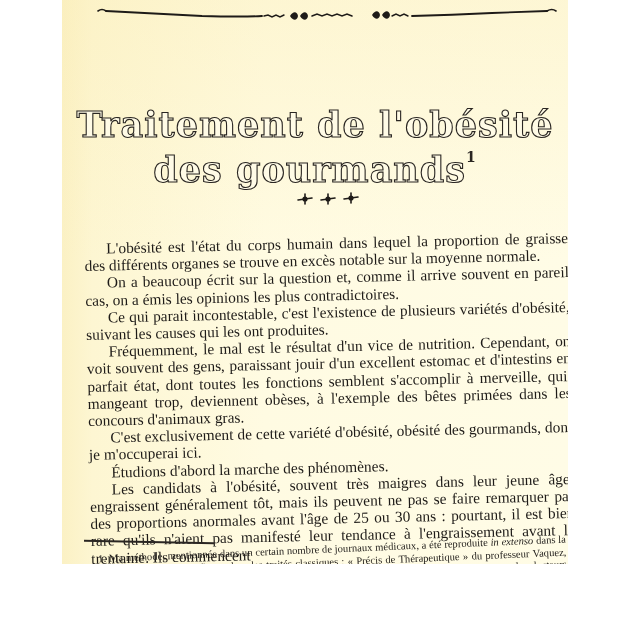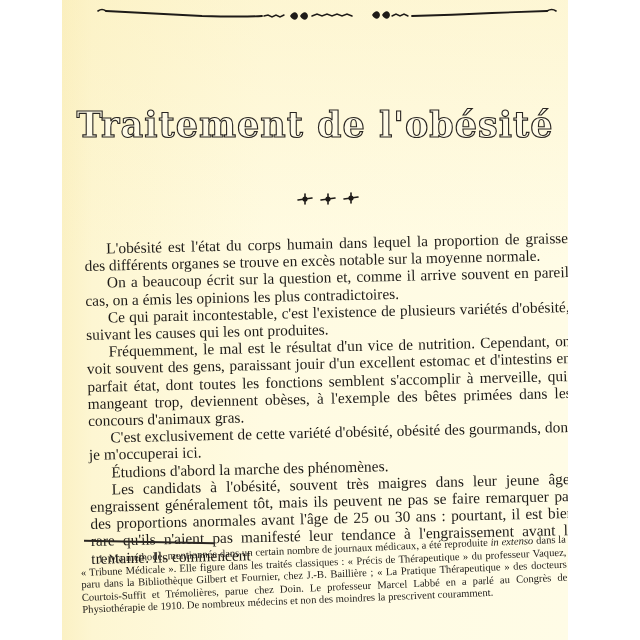--- a/index.html
+++ b/index.html
@@ -8,21 +8,21 @@
       width: 640px;
       height: 640px;
       overflow: hidden;
       background: #ffffff;
     }
     .page {
       position: absolute;
       left: 62px;
       top: 0;
       width: 506px;
-      height: 640px;
+      height: 564px;
       background: linear-gradient(90deg, #fbf1c4 0%, #fdf6d2 6%, #fffbe2 40%, #fffce6 100%);
       overflow: hidden;
     }
     .page::before {
       content: "";
       position: absolute;
       left: 0; top: 0; right: 0; height: 260px;
       background: linear-gradient(180deg, rgba(250,236,180,0.35), rgba(255,255,255,0));
       pointer-events: none;
     }
@@ -122,20 +122,21 @@
     </g>
     <g fill="#1e1b18">
       <path d="M198 14 c3 -5 7 -5 8 0 c-1 5 -5 5 -8 0 z"></path>
       <path d="M208 14 c3 -5 7 -5 8 0 c-1 5 -5 5 -8 0 z"></path>
       <path d="M280 13 c3 -5 7 -5 8 0 c-1 5 -5 5 -8 0 z"></path>
       <path d="M290 13 c3 -5 7 -5 8 0 c-1 5 -5 5 -8 0 z"></path>
     </g>
   </svg>
 
   <div class="title l1">Traitement de l'obésité</div>
+  <div class="title l2"><span>des gourmands</span><sup>1</sup></div>
 
   <svg class="ornament-mid" viewBox="0 0 70 18">
     <g stroke="#1e1b18" stroke-width="1.6" fill="#1e1b18" stroke-linecap="round">
       <path d="M4 10 L18 8"></path>
         <path d="M11 4 L11 14"></path>
         <circle cx="11" cy="9" r="1.8"></circle>
       <path d="M27 10 L41 8"></path>
         <path d="M34 4 L34 14"></path>
         <circle cx="34" cy="9" r="1.8"></circle>
       <path d="M50 9 L64 7"></path>

